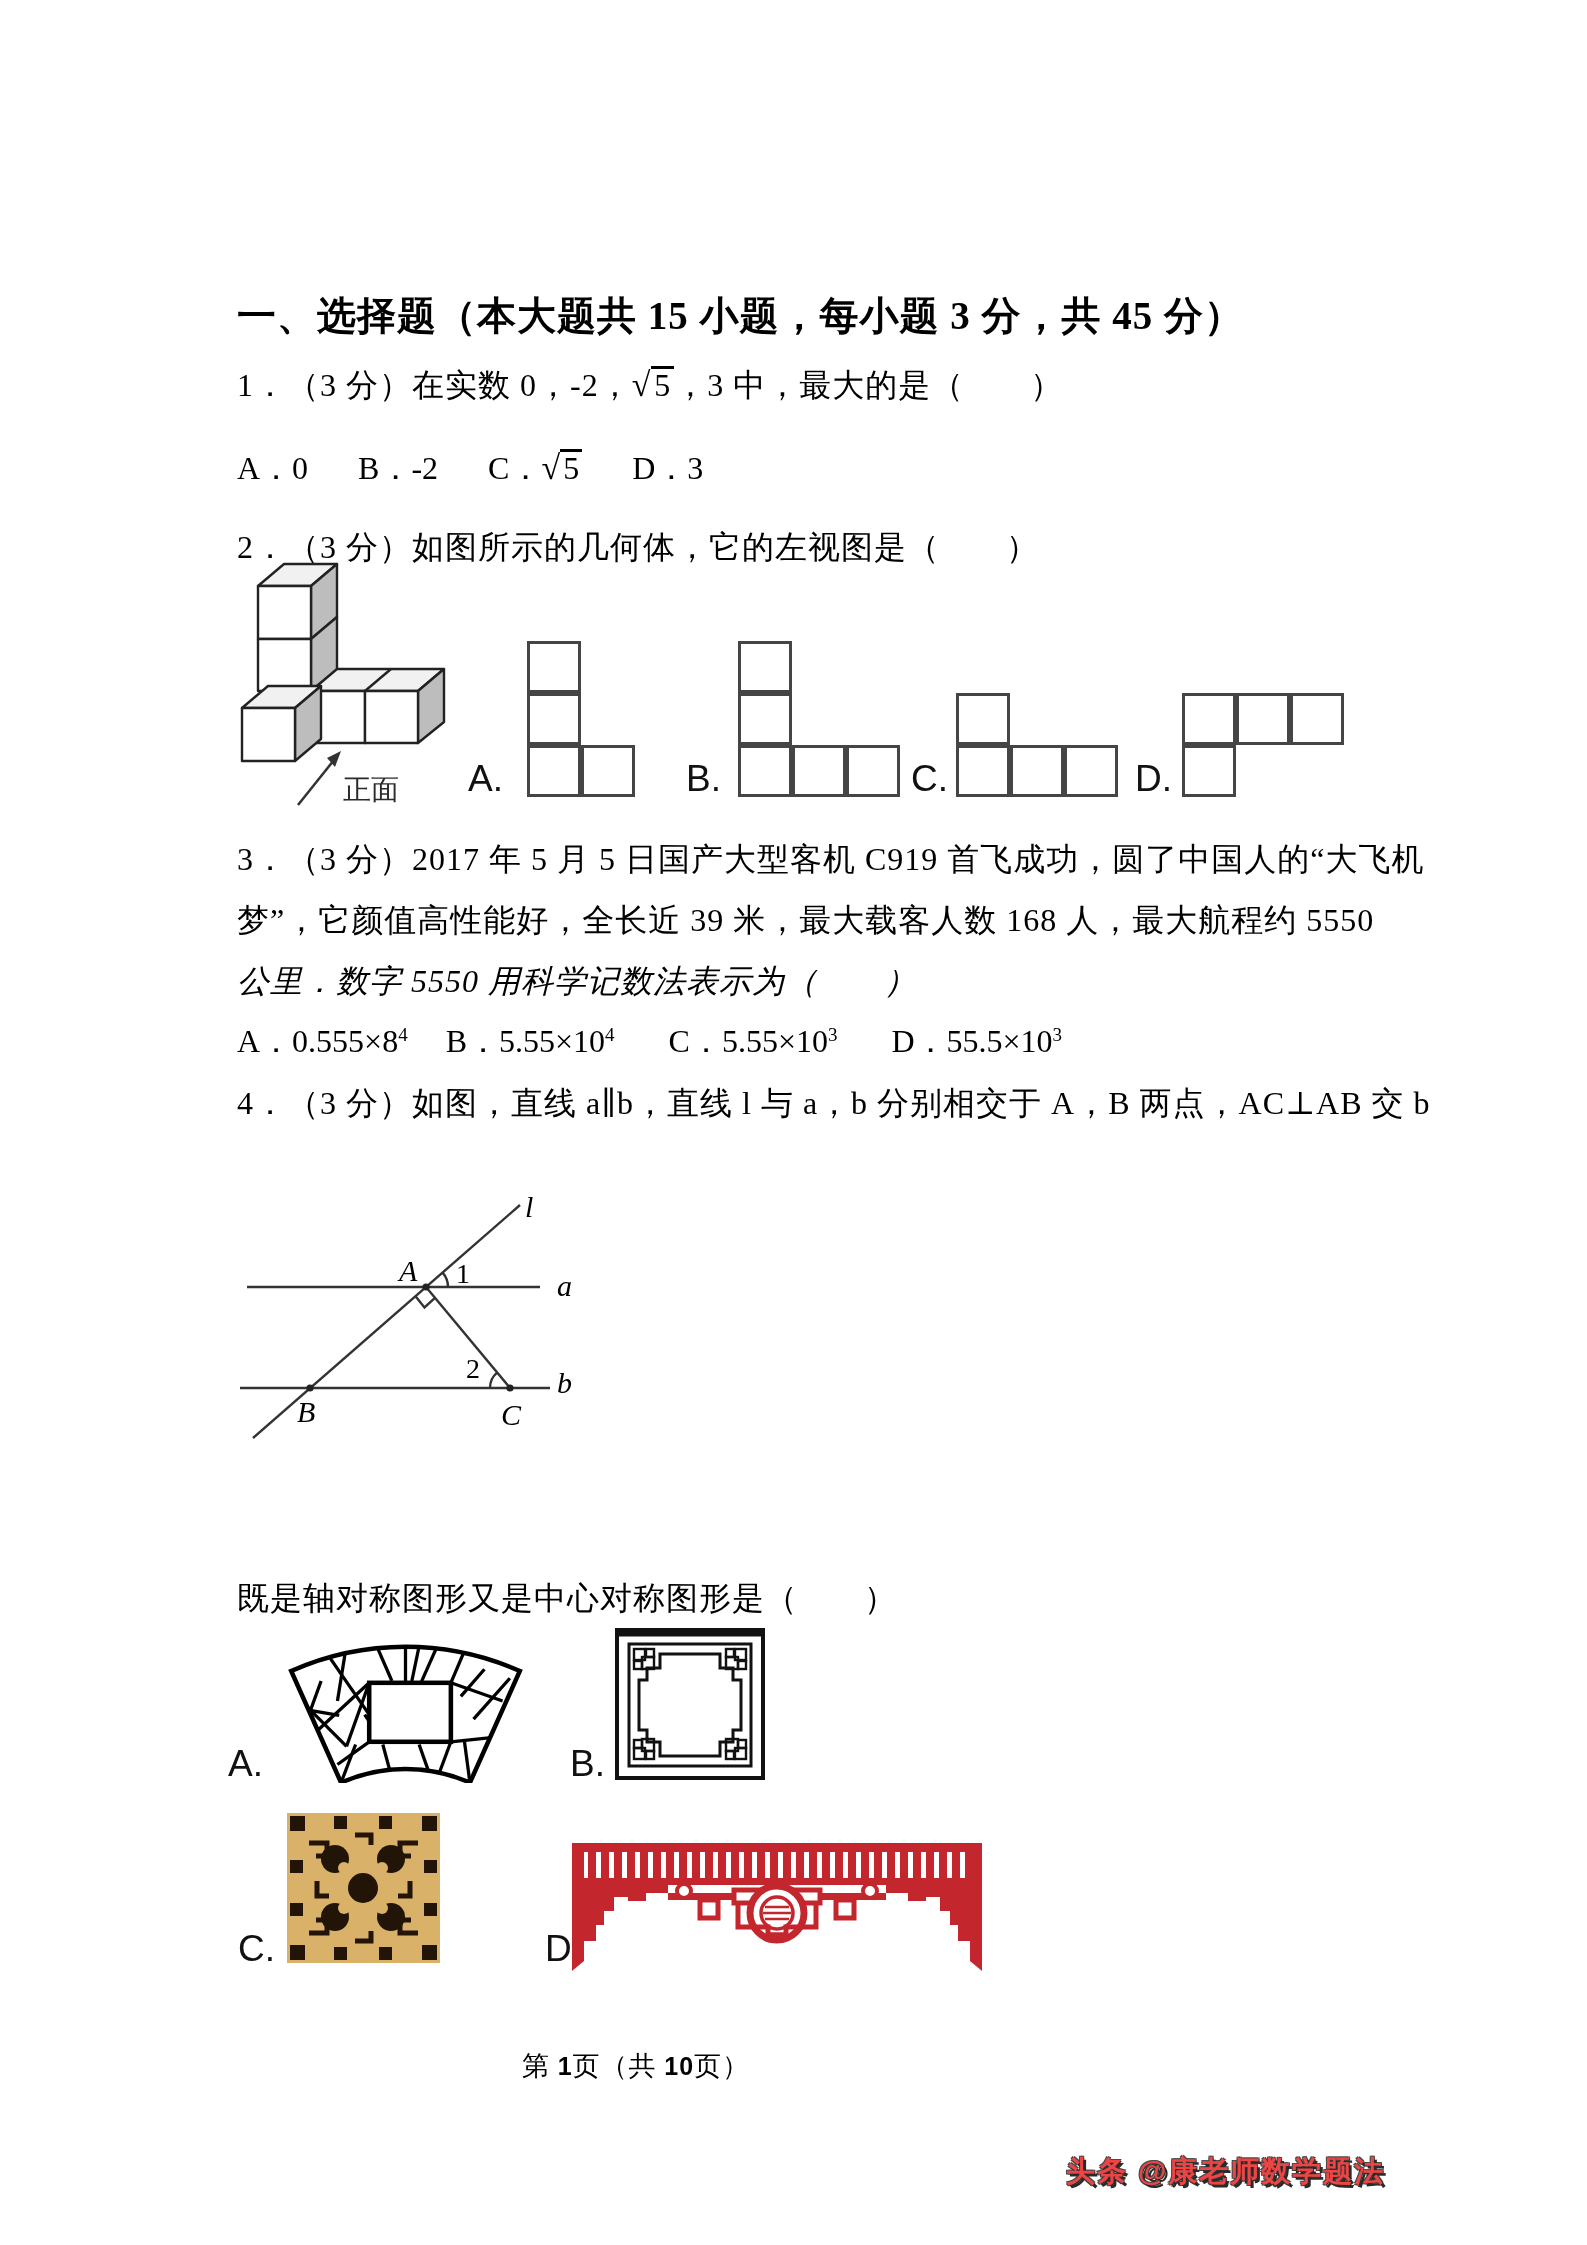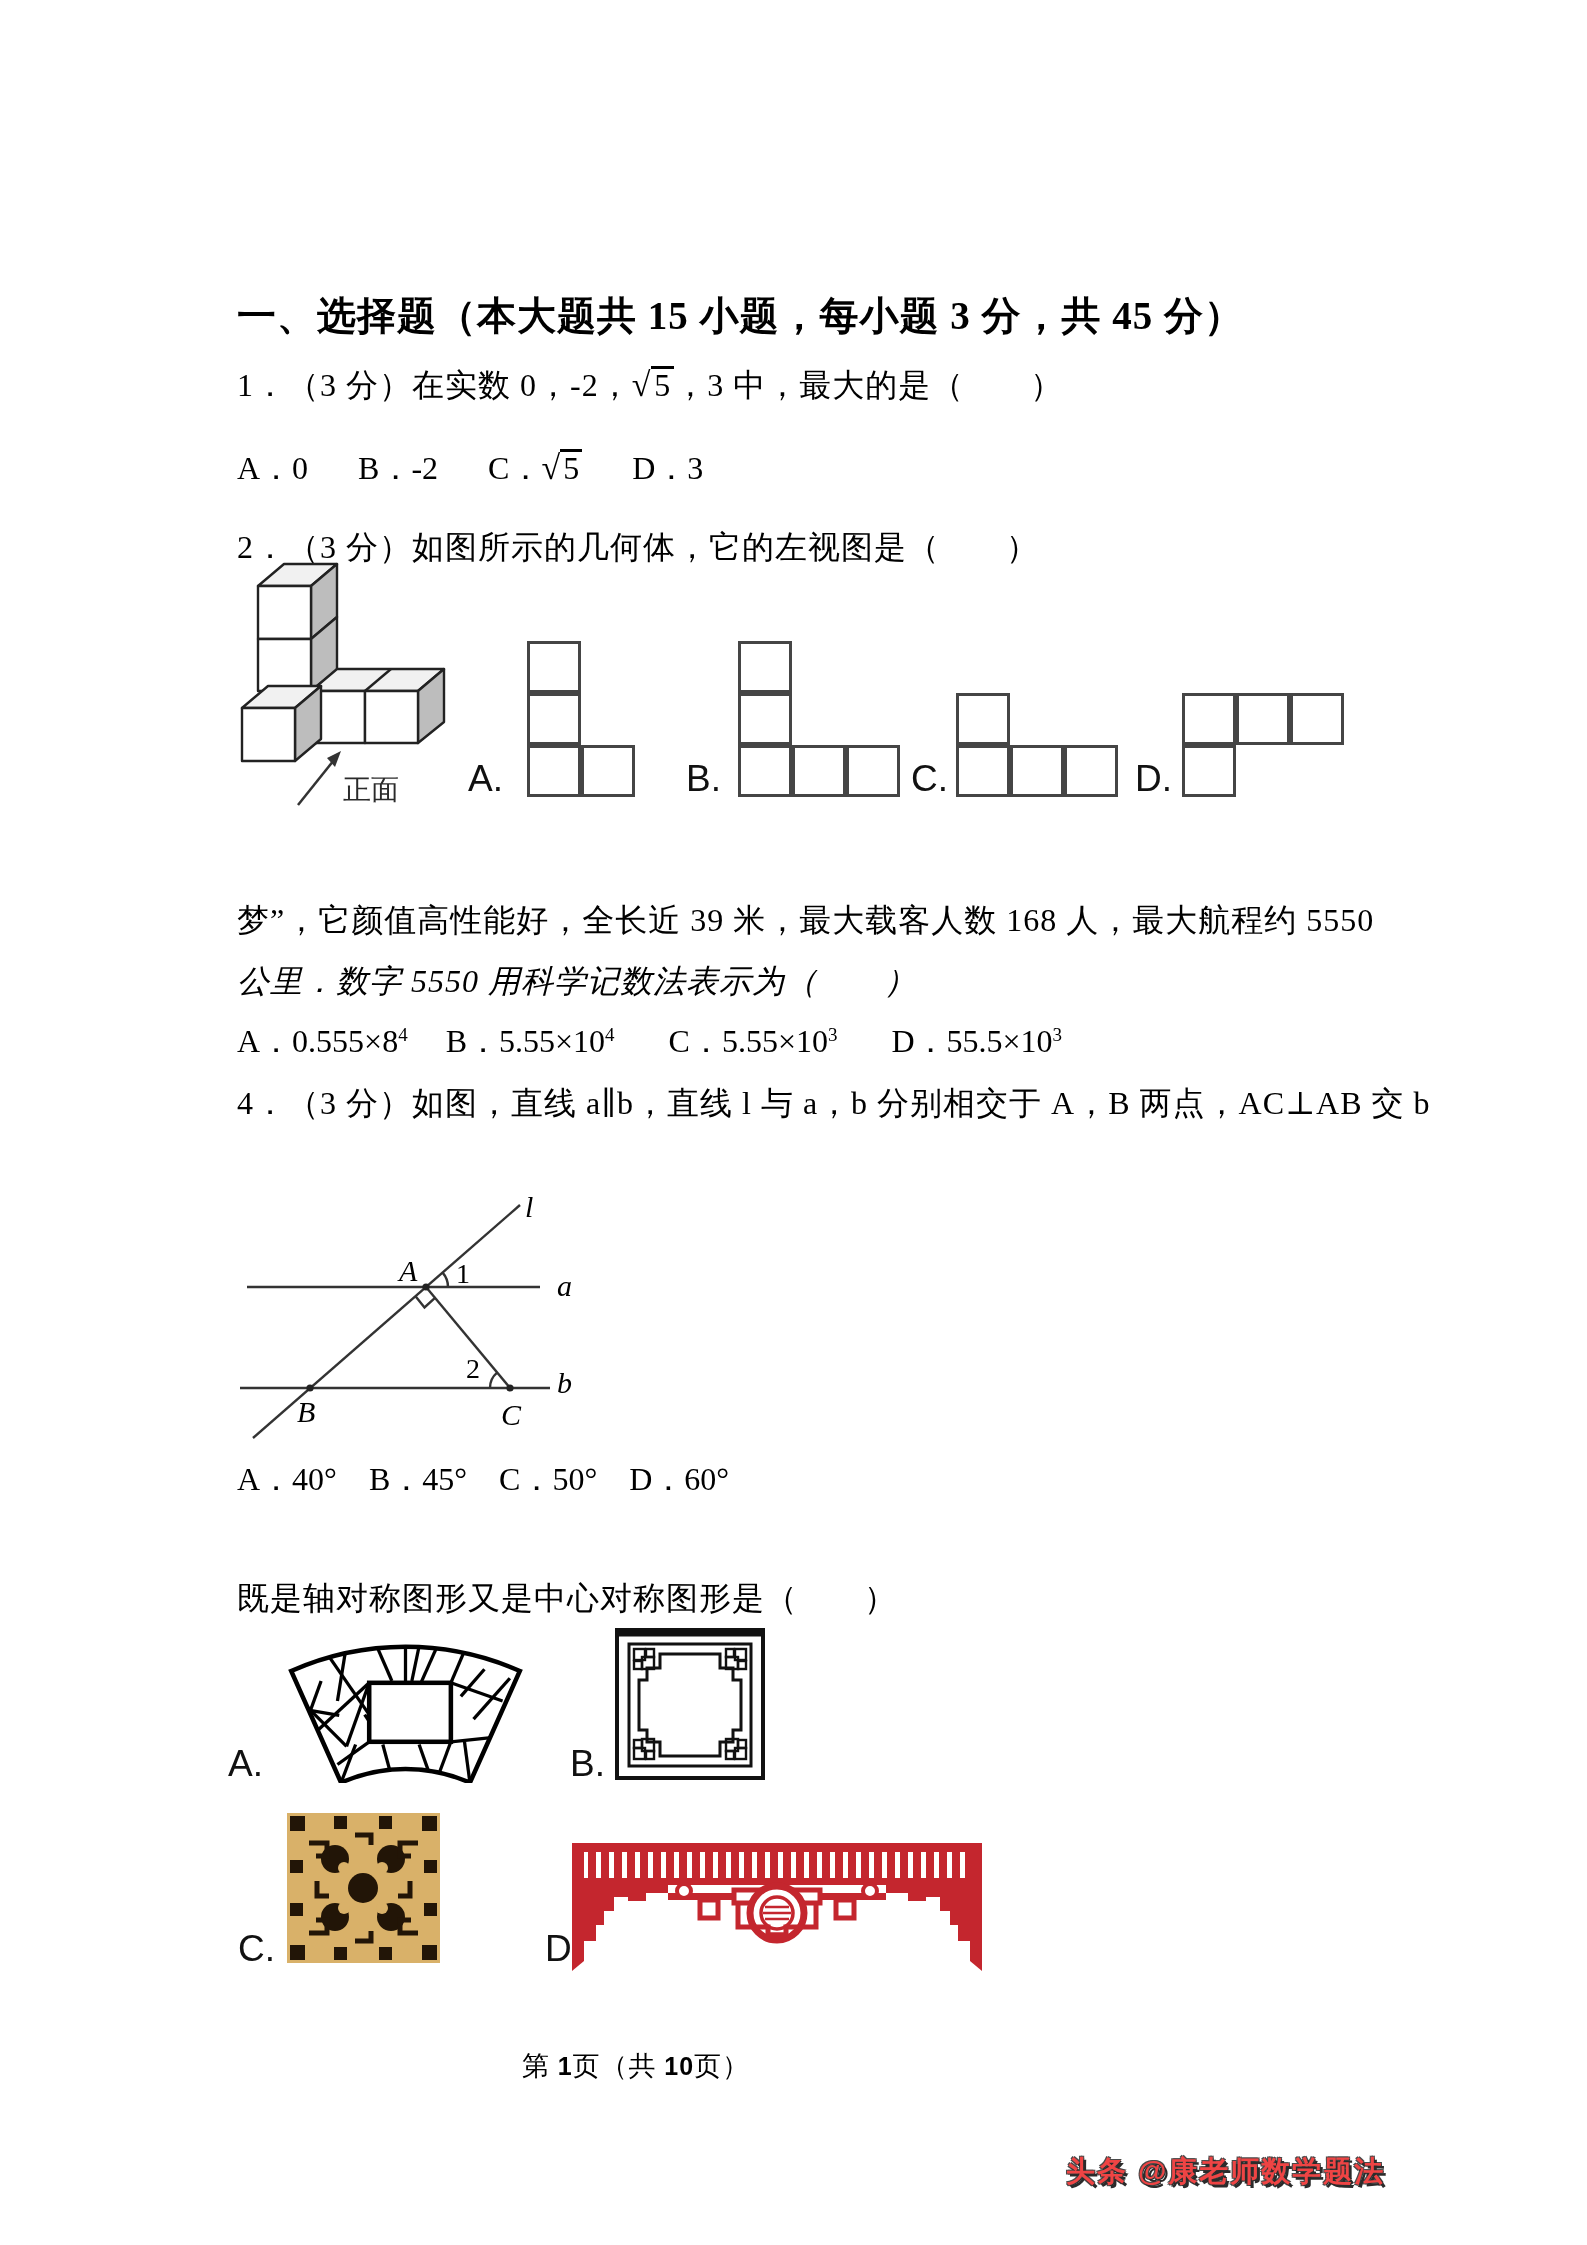--- a/index.html
+++ b/index.html
@@ -111,20 +111,21 @@
     </div>
 
   <div class="abs figlabel" style="left:1135px;top:758px;">D.</div>
   <div class="abs cellbox" style="left:1182px;top:693px;width:164px;height:106px;">
       <div class="cell" style="left: 0px; top: 0px;"></div>
       <div class="cell" style="left: 54px; top: 0px;"></div>
       <div class="cell" style="left: 108px; top: 0px;"></div>
       <div class="cell" style="left: 0px; top: 52px;"></div>
     </div>
 
+  <div class="abs qtext" style="top:838px;">3．（3 分）2017 年 5 月 5 日国产大型客机 C919 首飞成功，圆了中国人的“大飞机</div>
   <div class="abs qtext" style="top:899px;">梦”，它颜值高性能好，全长近 39 米，最大载客人数 168 人，最大航程约 5550</div>
   <div class="abs qtext" style="top:960px;font-style:italic;">公里．数字 5550 用科学记数法表示为（　　）</div>
 
   <div class="abs optline" style="top:1020px;">
     <span class="opt" style="margin-right:30px;"><span>A．</span><span>0.555×8</span><span class="sup">4</span></span>
     <span class="opt" style="margin-right:46px;"><span>B．</span><span>5.55×10</span><span class="sup">4</span></span>
     <span class="opt" style="margin-right:46px;"><span>C．</span><span>5.55×10</span><span class="sup">3</span></span>
     <span class="opt"><span>D．</span><span>55.5×10</span><span class="sup">3</span></span>
   </div>
 
@@ -146,26 +147,20 @@
     <text class="it" x="290" y="22" font-size="30">l</text>
     <text class="it" x="322" y="101" font-size="30">a</text>
     <text class="it" x="322" y="198" font-size="30">b</text>
     <text class="it" x="164" y="86" font-size="30">A</text>
     <text class="it" x="62" y="227" font-size="30">B</text>
     <text class="it" x="266" y="230" font-size="30">C</text>
     <text x="221" y="88" font-size="28">1</text>
     <text x="231" y="183" font-size="28">2</text>
   </svg>
 
-  <div class="abs optline" style="top:1458px;">
-    <span class="opt" style="margin-right:24px;"><span>A．</span><span>40°</span></span>
-    <span class="opt" style="margin-right:24px;"><span>B．</span><span>45°</span></span>
-    <span class="opt" style="margin-right:24px;"><span>C．</span><span>50°</span></span>
-    <span class="opt"><span>D．</span><span>60°</span></span>
-  </div>
 
   <div class="abs qtext" style="top:1577px;">既是轴对称图形又是中心对称图形是（　　）</div>
 
   <div class="abs figlabel" style="left:228px;top:1743px;">A.</div>
   <svg class="abs" style="left:283px;top:1628px;" width="245" height="155" viewBox="0 0 270 170">
     <defs>
       <clipPath id="fanclip">
           <path d="M 9 47 A 310 310 0 0 1 261 47 L 206 170 A 175 175 0 0 0 64 170 Z"></path>
         </clipPath>
     </defs>

